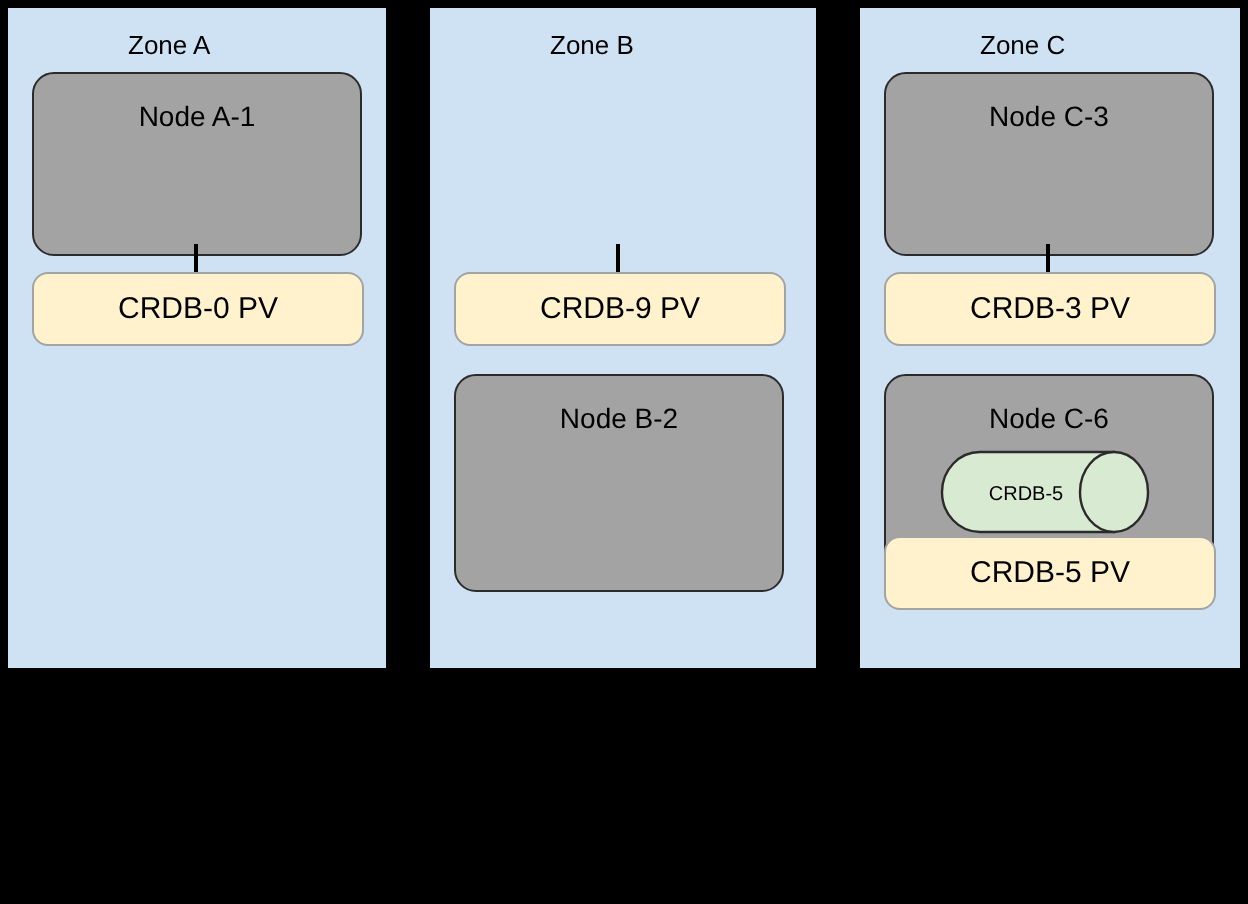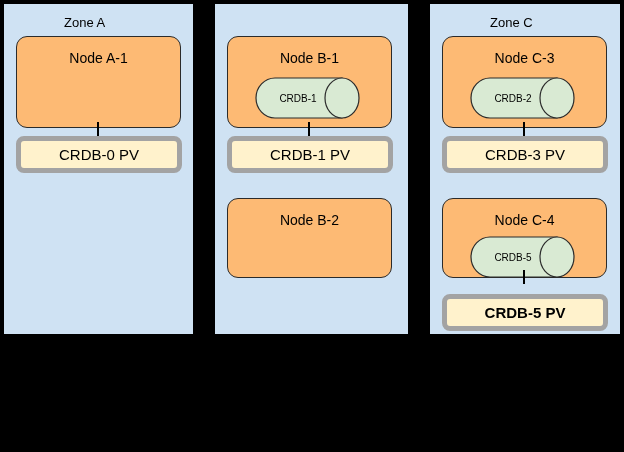--- a/index.html
+++ b/index.html
@@ -30,27 +30,27 @@
     left: 16px;
     width: 100%;
     text-align: left;
     font-size: 13px;
     padding-left: 44px;
   }
   .node {
     position: absolute;
     left: 12px;
     width: 165px;
-    background: #fdba74;
+    background: #a3a3a3;
     border: 1px solid #2b2b2b;
     border-radius: 11px;
     box-sizing: border-box;
   }
   .node-1 { top: 32px; height: 92px; }
-  .node-2 { top: 194px; height: 80px; }
+  .node-2 { top: 183px; height: 109px; }
   .node-label {
     position: absolute;
     top: 13px;
     left: 0;
     width: 100%;
     text-align: center;
     font-size: 14px;
   }
   .cylinder {
     position: absolute;
@@ -71,94 +71,78 @@
     background: #000000;
   }
   .connector-1 { left: 93px; top: 118px; height: 14px; }
   .connector-2 { left: 93px; top: 266px; height: 14px; }
   .pv {
     position: absolute;
     left: 12px;
     width: 166px;
     height: 37px;
     background: #fff2cc;
-    border: 5px solid #a3a3a3;
+    border: 1px solid #a3a3a3;
     border-radius: 8px;
     box-sizing: border-box;
     display: flex;
     align-items: center;
     justify-content: center;
     font-size: 15px;
   }
   .pv-1 { top: 132px; }
-  .pv-2 { top: 290px; font-weight: bold; }
+  .pv-2 { top: 264px; }
 </style>
 </head>
 <body>
 
 <div class="zone zone-a">
   <div class="zone-label">Zone A</div>
 
   <div class="node node-1">
     <div class="node-label">Node A-1</div>
   </div>
 
   <div class="connector connector-1"></div>
 
   <div class="pv pv-1">
     <span>CRDB-0 PV</span>
   </div>
 </div>
 
 <div class="zone zone-b">
+  <div class="zone-label">Zone B</div>
 
-  <div class="node node-1">
-    <div class="node-label">Node B-1</div>
-    <div class="cylinder">
-      <svg class="cyl-svg" width="107" height="44" viewBox="0 0 107 44">
-        <path d="M 88 2 L 21 2 A 19 20 0 0 0 21 42 L 88 42 Z" fill="#d9ead3" stroke="#2b2b2b" stroke-width="1.2"></path>
-        <ellipse cx="88" cy="22" rx="17" ry="20" fill="#d9ead3" stroke="#2b2b2b" stroke-width="1.2"></ellipse>
-        <text class="cyl-text" x="44" y="26" text-anchor="middle">CRDB-1</text>
-      </svg>
-    </div>
-  </div>
 
   <div class="connector connector-1"></div>
 
   <div class="pv pv-1">
-    <span>CRDB-1 PV</span>
+    <span>CRDB-9 PV</span>
   </div>
 
   <div class="node node-2">
     <div class="node-label">Node B-2</div>
   </div>
 </div>
 
 <div class="zone zone-c">
   <div class="zone-label">Zone C</div>
 
   <div class="node node-1">
     <div class="node-label">Node C-3</div>
-    <div class="cylinder">
-      <svg class="cyl-svg" width="107" height="44" viewBox="0 0 107 44">
-        <path d="M 88 2 L 21 2 A 19 20 0 0 0 21 42 L 88 42 Z" fill="#d9ead3" stroke="#2b2b2b" stroke-width="1.2"></path>
-        <ellipse cx="88" cy="22" rx="17" ry="20" fill="#d9ead3" stroke="#2b2b2b" stroke-width="1.2"></ellipse>
-        <text class="cyl-text" x="44" y="26" text-anchor="middle">CRDB-2</text>
-      </svg>
-    </div>
   </div>
 
   <div class="connector connector-1"></div>
 
   <div class="pv pv-1">
     <span>CRDB-3 PV</span>
   </div>
 
   <div class="node node-2">
-    <div class="node-label">Node C-4</div>
+    <div class="node-label">Node C-6</div>
     <div class="cylinder" style="top: 36px;">
       <svg class="cyl-svg" width="107" height="44" viewBox="0 0 107 44">
         <path d="M 88 2 L 21 2 A 19 20 0 0 0 21 42 L 88 42 Z" fill="#d9ead3" stroke="#2b2b2b" stroke-width="1.2"></path>
         <ellipse cx="88" cy="22" rx="17" ry="20" fill="#d9ead3" stroke="#2b2b2b" stroke-width="1.2"></ellipse>
         <text class="cyl-text" x="44" y="26" text-anchor="middle">CRDB-5</text>
       </svg>
     </div>
   </div>
 
   <div class="connector connector-2"></div>

